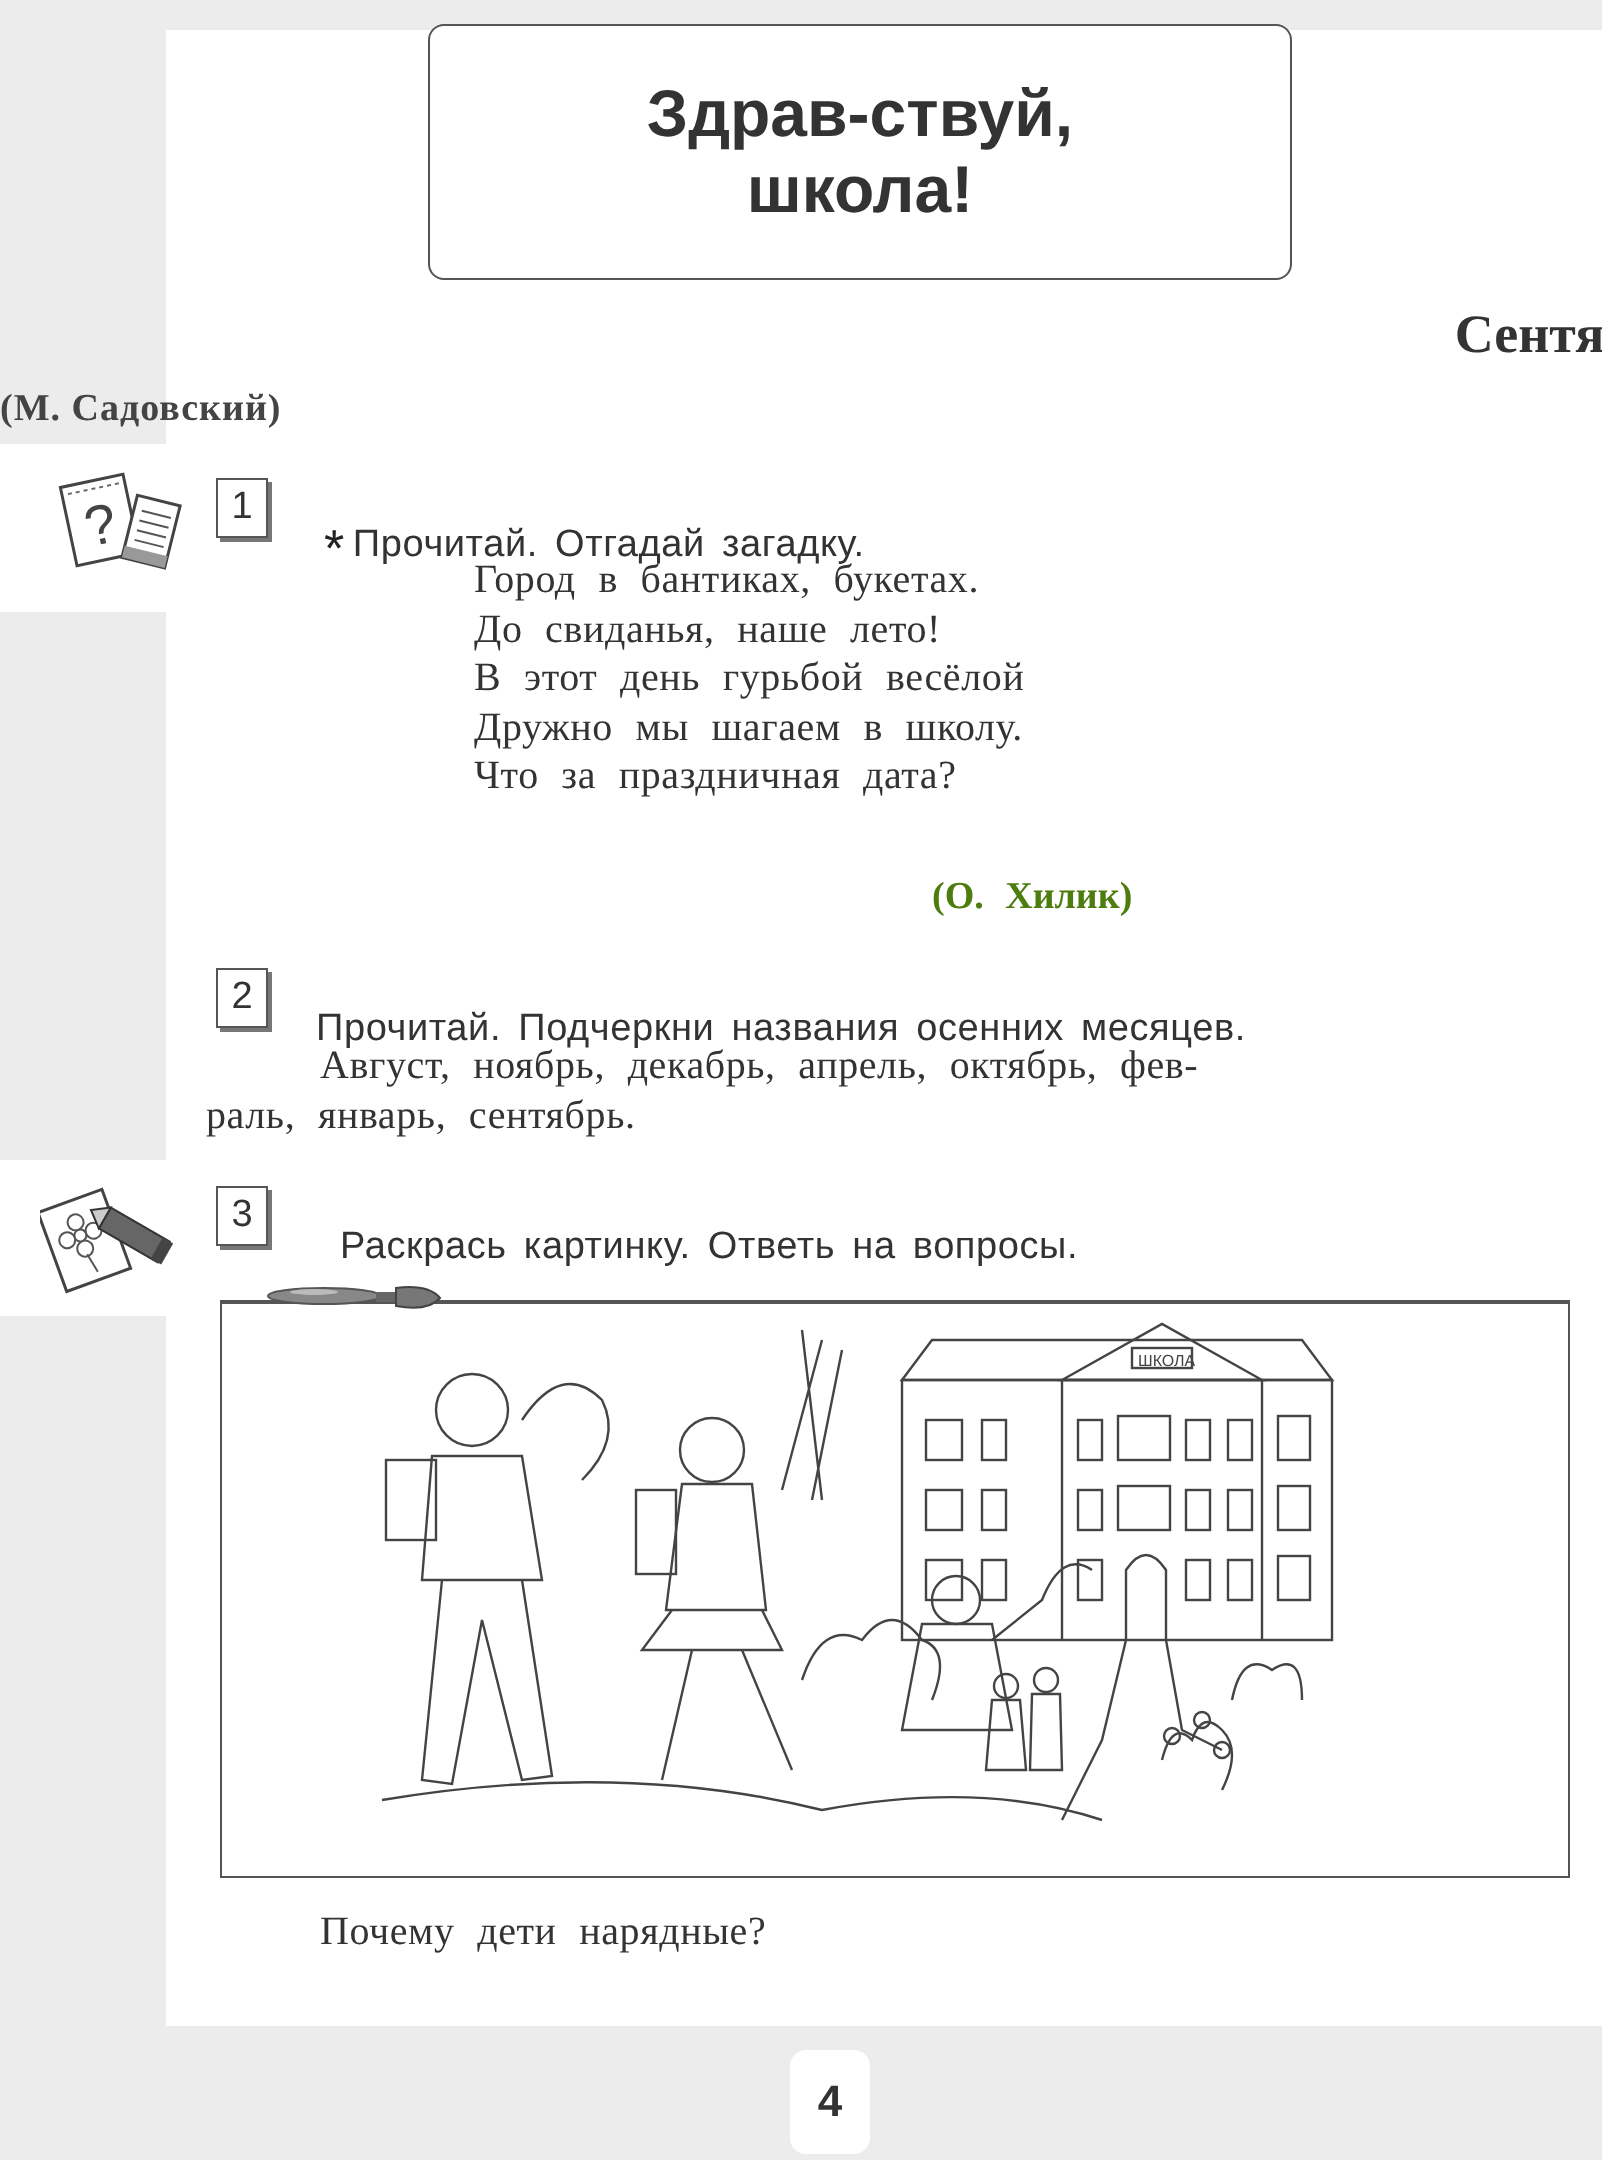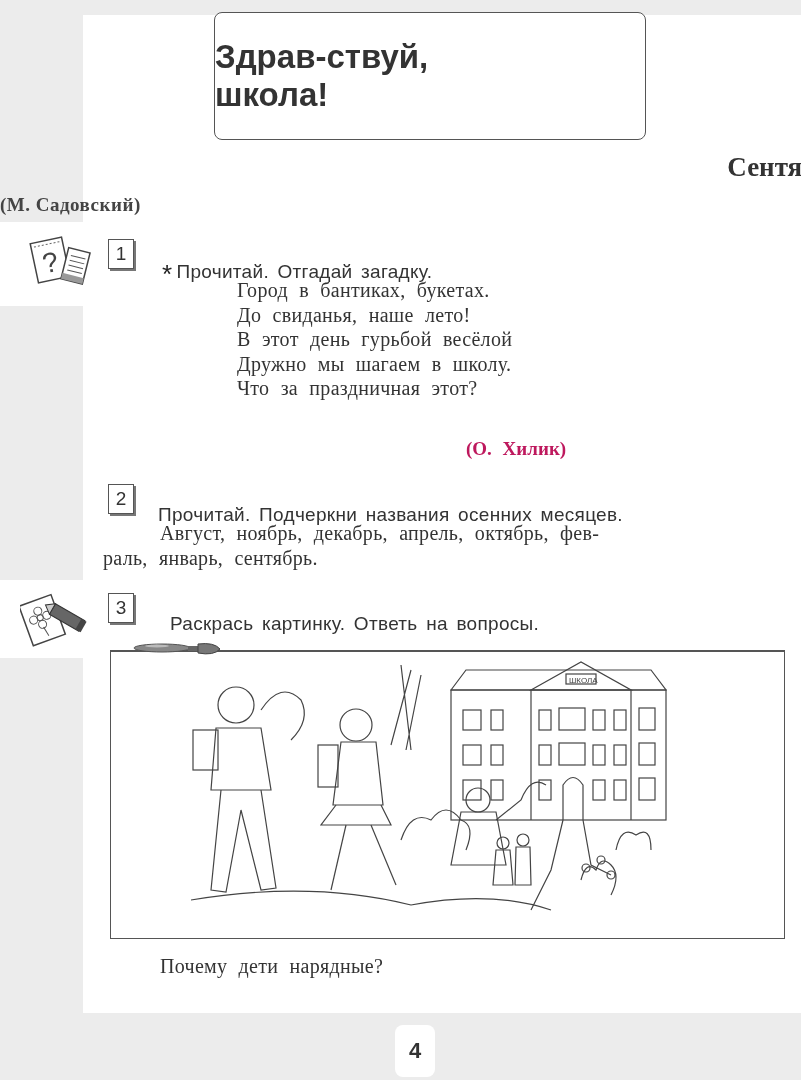--- a/index.html
+++ b/index.html
@@ -7,41 +7,41 @@
     width:801px; height:1080px; position:relative; overflow:hidden;
     background:#ececec;
     font-family:"DejaVu Serif", serif;
     color:#2b2b2b;
   }
   .panel { position:absolute; left:83px; top:15px; width:718px; height:998px; background:#ffffff; }
   .icon-band { position:absolute; left:0; width:83px; background:#ffffff; }
   .title-box {
     position:absolute; left:214px; top:12px; width:430px; height:126px;
     border:1.5px solid #555; border-radius:8px; background:#fff;
-    display:flex; flex-direction:column; justify-content:center;
+    display:flex; flex-direction:column; align-items:center; justify-content:center;
     font-family:"Liberation Sans", sans-serif; font-weight:bold; font-size:33px; line-height:38px; color:#333;
   }
   .poem-title { position:absolute; left:0; width:801px; top:152px; text-align:right;
     font-family:"Liberation Serif", serif; font-weight:bold; font-size:27px; color:#333;padding-left:44px; }
   .poem-author { position:absolute; left:0; width:801px; top:194px; 
     font-family:"Liberation Serif", serif; font-weight:bold; font-size:19px; color:#444; letter-spacing:0.5px; }
   .numbox {
     position:absolute; width:24px; height:28px; border:1.5px solid #555; background:#fff;
     box-shadow:2px 2px 0 #777;
     font-family:"Liberation Sans", sans-serif; font-size:19px; line-height:28px; text-align:center; color:#333;
   }
   .task {
     position:absolute; font-family:"Liberation Sans", sans-serif; font-size:19px; color:#333; letter-spacing:0.3px; word-spacing:3px;margin-top:17px;
   }
   .star { font-size:26px; vertical-align:-5px; margin-right:4px; color:#222; }
   .serif-text {
     position:absolute; font-family:"Liberation Serif", serif; font-size:20px; color:#333; word-spacing:6px; letter-spacing:0.3px;
   }
   .poem-line { line-height:24.5px; white-space:nowrap; }
-  .poem-signature { position:absolute; left:466px; top:438px; font-family:"Liberation Serif", serif; font-weight:bold; font-size:19px; color:#be185d; word-spacing:6px; }
+  .poem-signature { position:absolute; left:466px; top:438px; font-family:"Liberation Serif", serif; font-weight:bold; font-size:19px; color:#4d7c0f; word-spacing:6px; }
   .picture-frame {
     position:absolute; left:110px; top:650px; width:673px; height:288px;
     border:1.5px solid #555; border-top:none; background:#fff;
   }
   .frame-top { position:absolute; left:110px; top:650px; width:675px; height:1.5px; background:#555; }
   .brush { position:absolute; left:132px; top:640px; }
   .page-num {
     position:absolute; left:395px; top:1025px; width:40px; height:52px; border-radius:8px; background:#fff;
     font-family:"Liberation Sans", sans-serif; font-weight:bold; font-size:22px; line-height:52px; text-align:center; color:#333;
   }
@@ -81,21 +81,21 @@
 </div>
 <div class="numbox" style="left:108px;top:239px;">1</div>
 <div class="task" style="left:162px;top:242px;">
   <span class="star">*</span><span>Прочитай. Отгадай загадку.</span>
 </div>
 <div class="serif-text" style="left:237px;top:278px;">
   <div class="poem-line">Город в бантиках, букетах.</div>
   <div class="poem-line">До свиданья, наше лето!</div>
   <div class="poem-line">В этот день гурьбой весёлой</div>
   <div class="poem-line">Дружно мы шагаем в школу.</div>
-  <div class="poem-line">Что за праздничная этот?</div>
+  <div class="poem-line">Что за праздничная дата?</div>
 </div>
 <div class="poem-signature">(О. Хилик)</div>
 
 <div class="numbox" style="left:108px;top:484px;">2</div>
 <div class="task" style="left:158px;top:487px;">Прочитай. Подчеркни названия осенних месяцев.</div>
 <div class="serif-text" style="left:160px;top:522px;white-space:nowrap;">Август, ноябрь, декабрь, апрель, октябрь, фев-</div>
 <div class="serif-text" style="left:103px;top:547px;white-space:nowrap;">раль, январь, сентябрь.</div>
 
 <div class="icon" style="left:20px;top:588px;">
   <svg width="68" height="62" viewBox="0 0 68 62">

